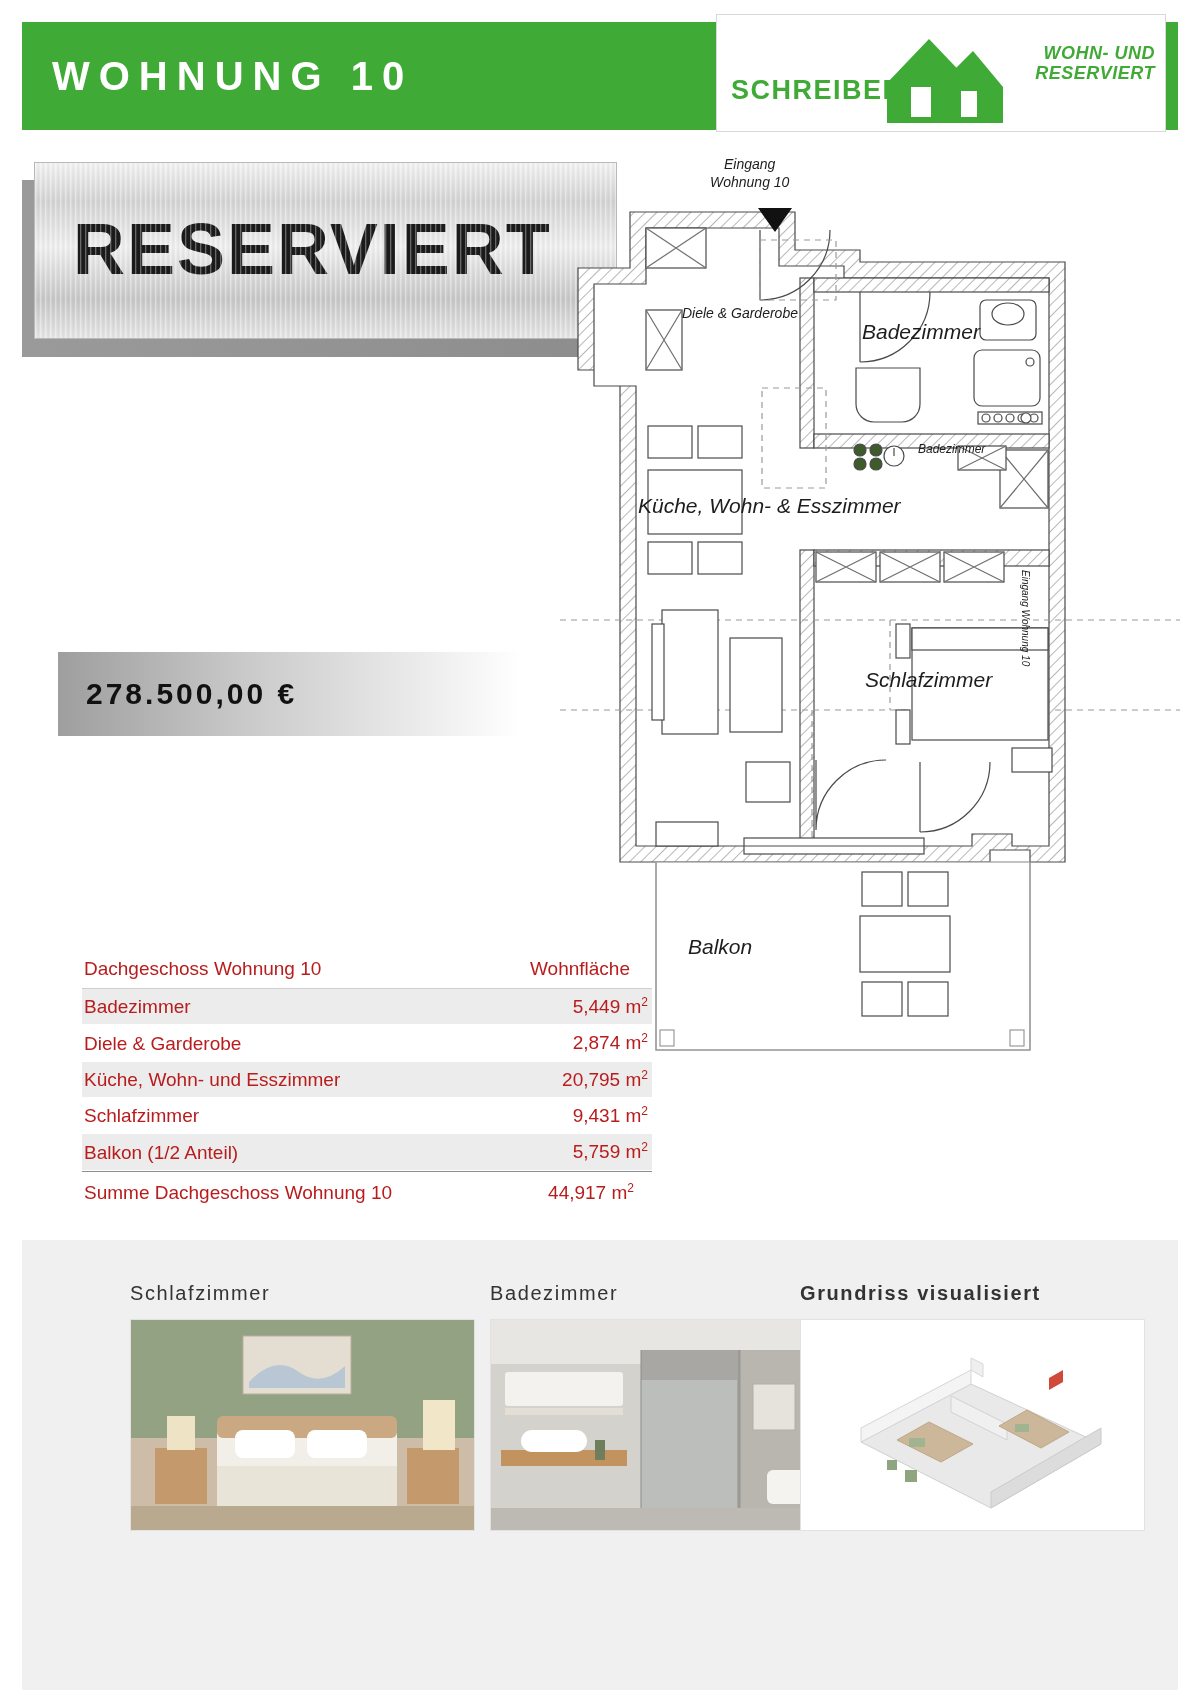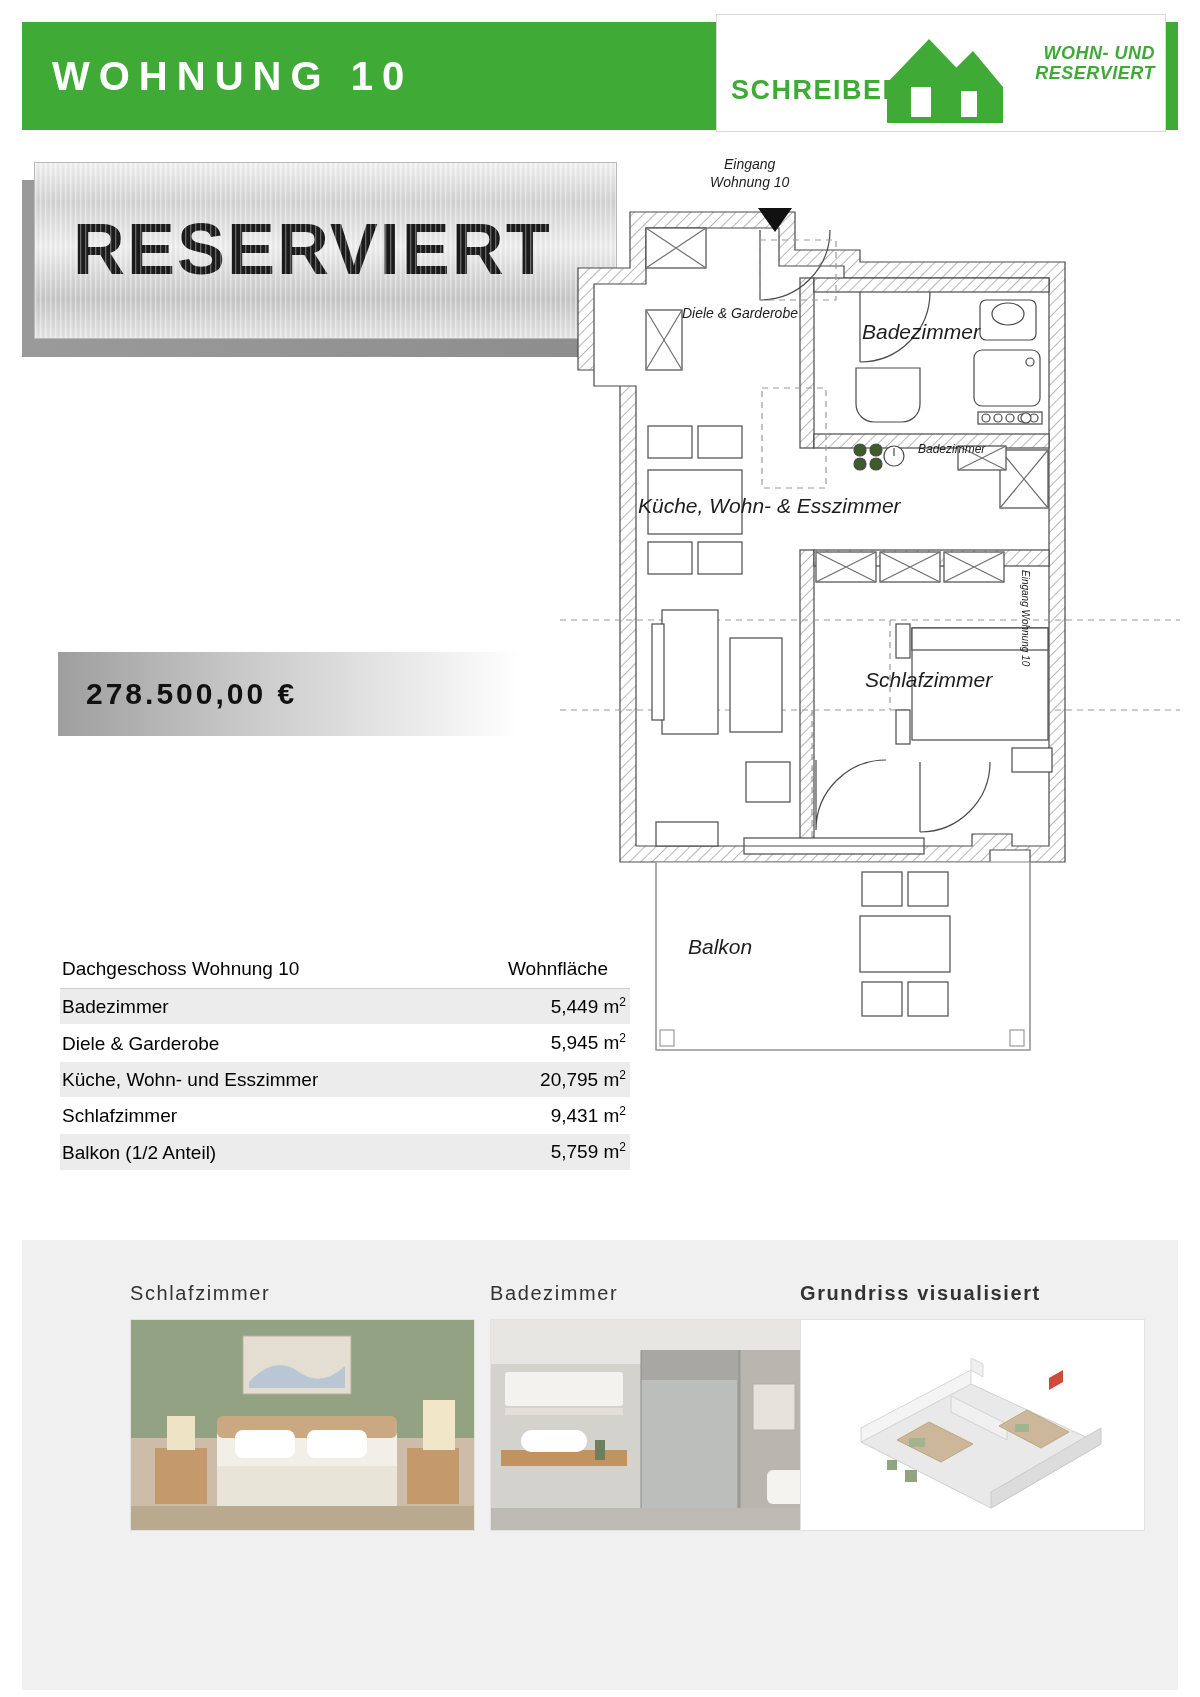--- a/index.html
+++ b/index.html
@@ -111,24 +111,24 @@
     transform: translateY(-50%);
     font-size: 30px;
     font-weight: bold;
     color: #111111;
     letter-spacing: 3px;
   }
 
   
   .table {
     position: absolute;
-    left: 60px; top: 952px;
+    left: 82px; top: 952px;
     width: 570px;
     font-size: 19px;
-    color: #000000;
+    color: #b91c1c;
   }
   .trow {
     display: flex;
     justify-content: space-between;
     align-items: baseline;
     padding: 6px 4px 6px 2px;
     border-bottom: 1px solid #ffffff;
   }
   .trow.head {
     border-bottom: 1px solid #cfcfcf;
@@ -233,35 +233,39 @@
     <div class="tlabel">Dachgeschoss Wohnung 10</div>
     <div class="tvalue">Wohnfläche</div>
   </div>
 
   <div class="trow alt">
     <div class="tlabel">Badezimmer</div>
     <div class="tvalue"><span>5,449 m</span><sup>2</sup></div>
   </div>
   <div class="trow">
     <div class="tlabel">Diele &amp; Garderobe</div>
-    <div class="tvalue"><span>5,945 m</span><sup>2</sup></div>
+    <div class="tvalue"><span>2,874 m</span><sup>2</sup></div>
   </div>
   <div class="trow alt">
     <div class="tlabel">Küche, Wohn- und Esszimmer</div>
     <div class="tvalue"><span>20,795 m</span><sup>2</sup></div>
   </div>
   <div class="trow">
     <div class="tlabel">Schlafzimmer</div>
     <div class="tvalue"><span>9,431 m</span><sup>2</sup></div>
   </div>
   <div class="trow alt">
     <div class="tlabel">Balkon (1/2 Anteil)</div>
     <div class="tvalue"><span>5,759 m</span><sup>2</sup></div>
   </div>
 
+  <div class="trow total">
+    <div class="tlabel">Summe Dachgeschoss Wohnung 10</div>
+    <div class="tvalue"><span>44,917 m</span><sup>2</sup></div>
+  </div>
 </div>
 
 <div class="plan">
   <svg width="620" height="1000" viewBox="0 0 620 1000">
     <defs>
       <pattern id="hatch" width="8" height="8" patternUnits="userSpaceOnUse" patternTransform="rotate(45)">
         <rect width="8" height="8" fill="#ffffff"></rect>
         <line x1="0" y1="0" x2="0" y2="8" stroke="#6f6f6f" stroke-width="1"></line>
       </pattern>
     </defs>

